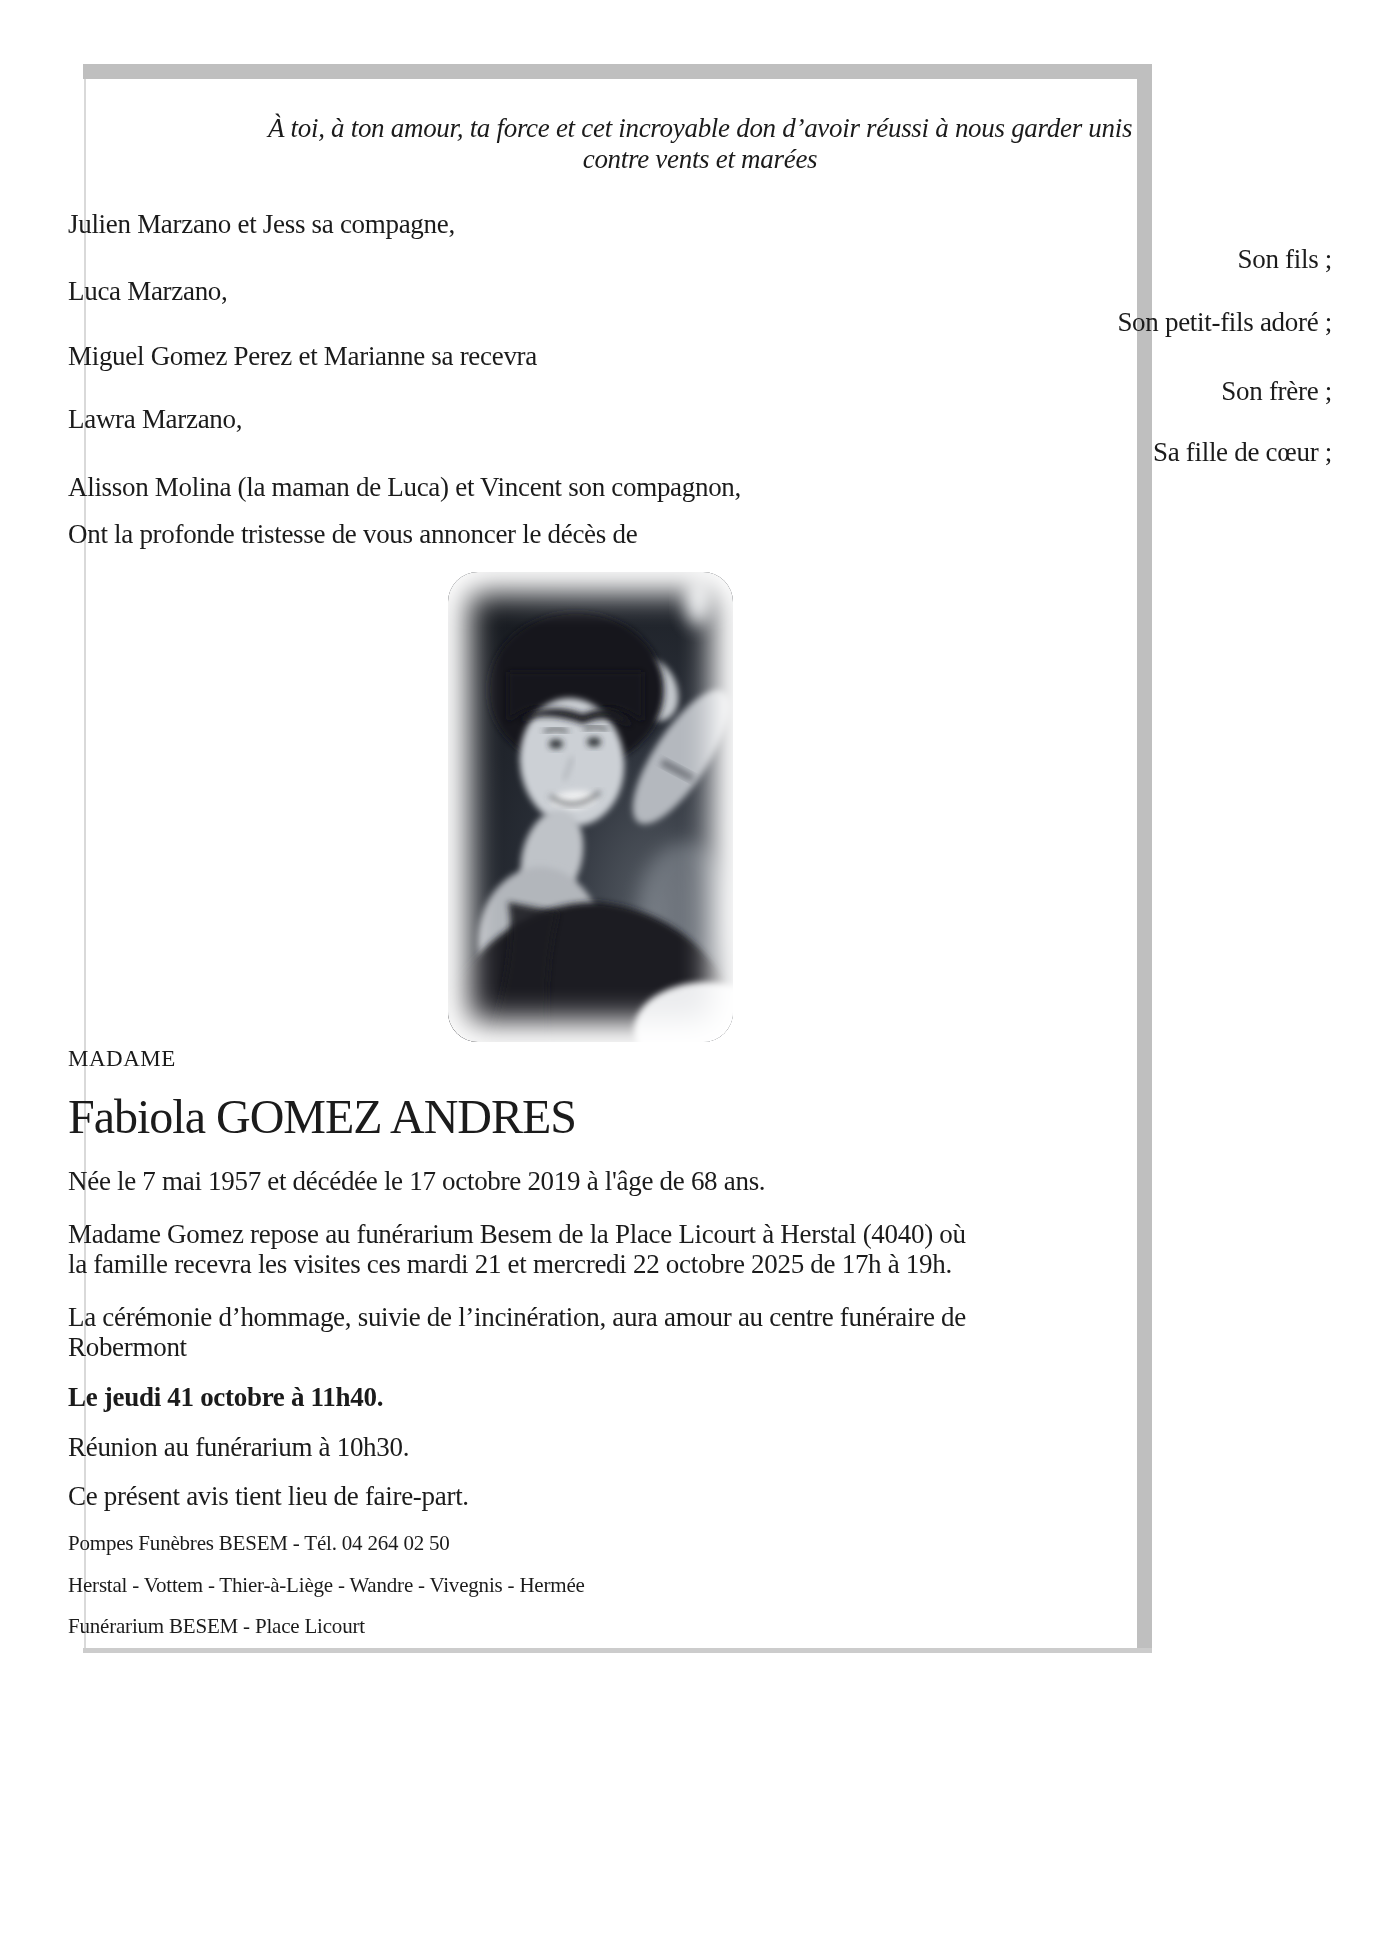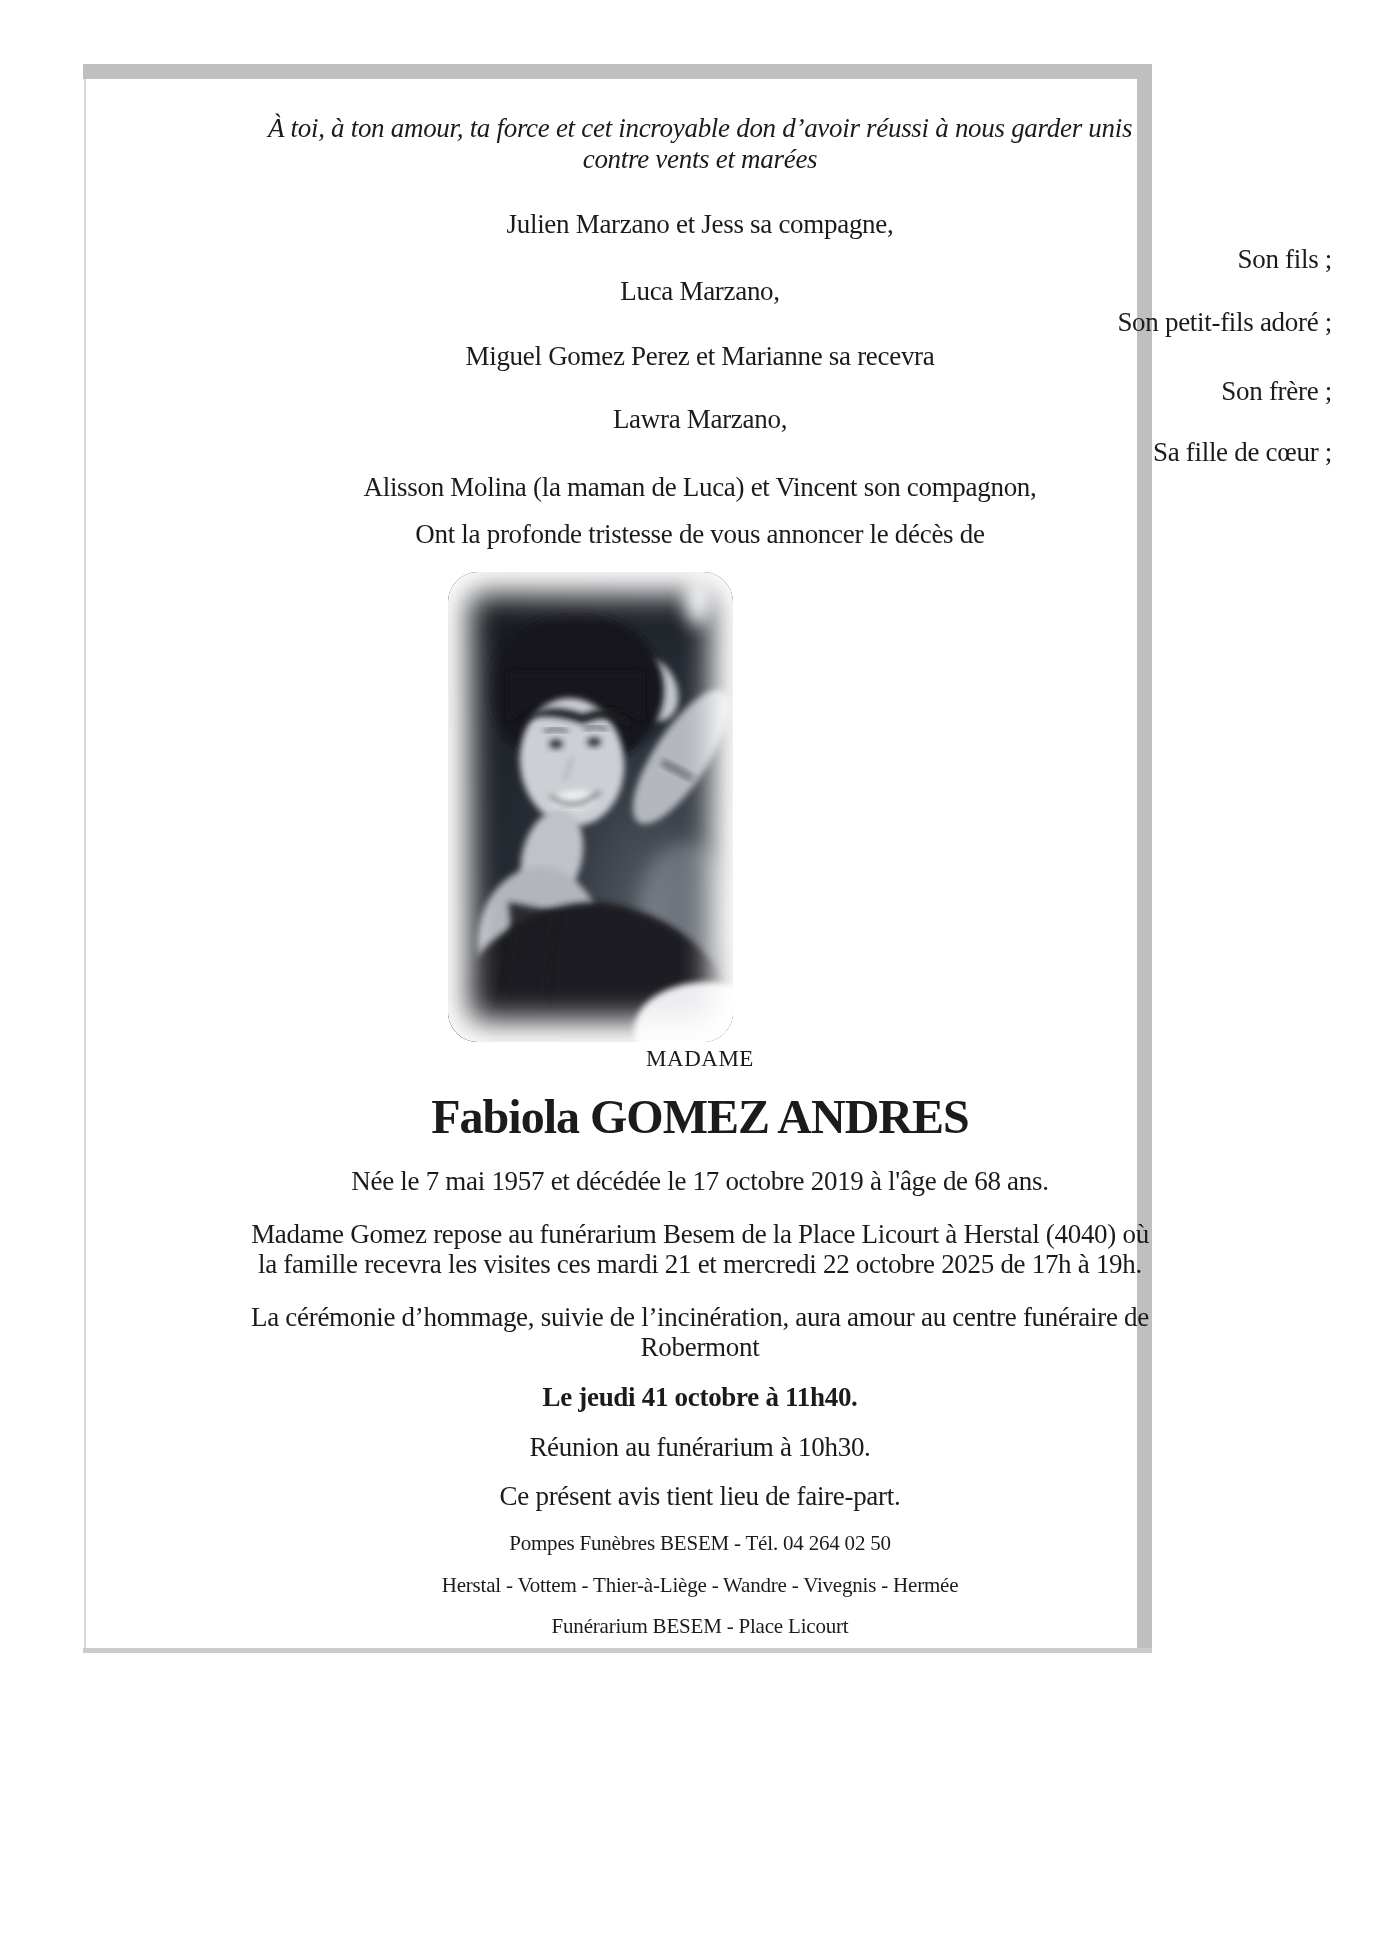--- a/index.html
+++ b/index.html
@@ -21,30 +21,30 @@
   .row {
     position: absolute;
     left: 68px;
     width: 1264px;
     font-size: 27px;
     line-height: 33px;
     letter-spacing: -0.3px;
     white-space: nowrap;
   }
   .quote   { font-style: italic; text-align: center; font-size: 27px; }
-  .nameL   { text-align: center; }
+  .nameL   { text-align: left; }
   .relR    { text-align: right; }
-  .center  { text-align: center; }
+  .center  { text-align: left; }
   .small   { font-size: 21px; line-height: 26px; letter-spacing: -0.2px; }
   .bold    { font-weight: bold; }
 
   .madame  { font-size: 23px; letter-spacing: 0.5px; }
   .big-name {
     font-size: 48px;
-    font-weight: bold;
+    font-weight: normal;
     letter-spacing: -1px;
     line-height: 54px;
   }
 
   
   .photo {
     position: absolute;
     left: 448px;
     top: 572px;
     width: 285px;

